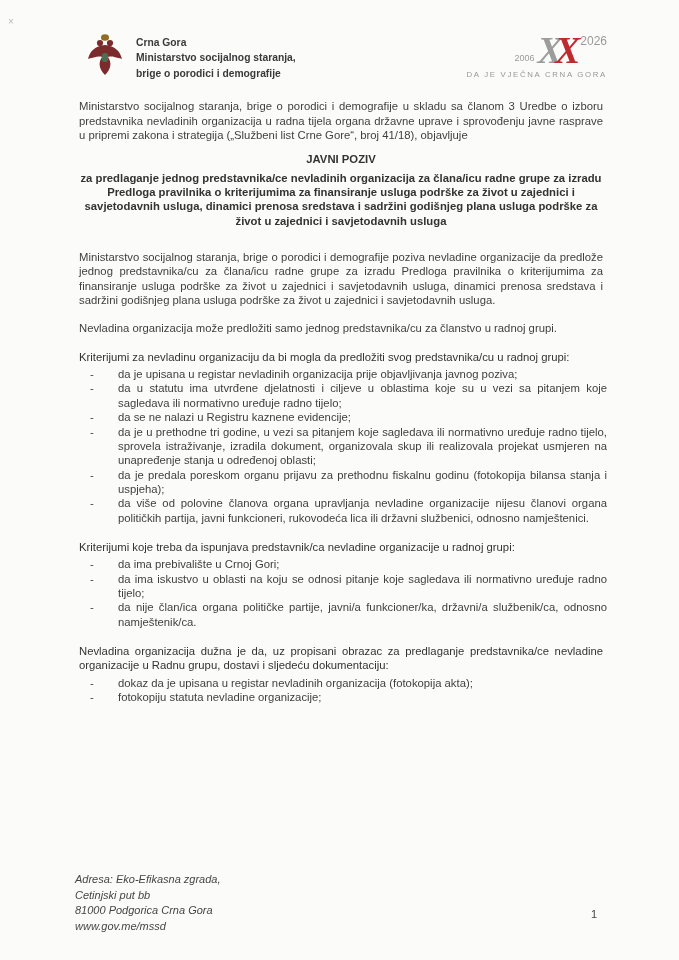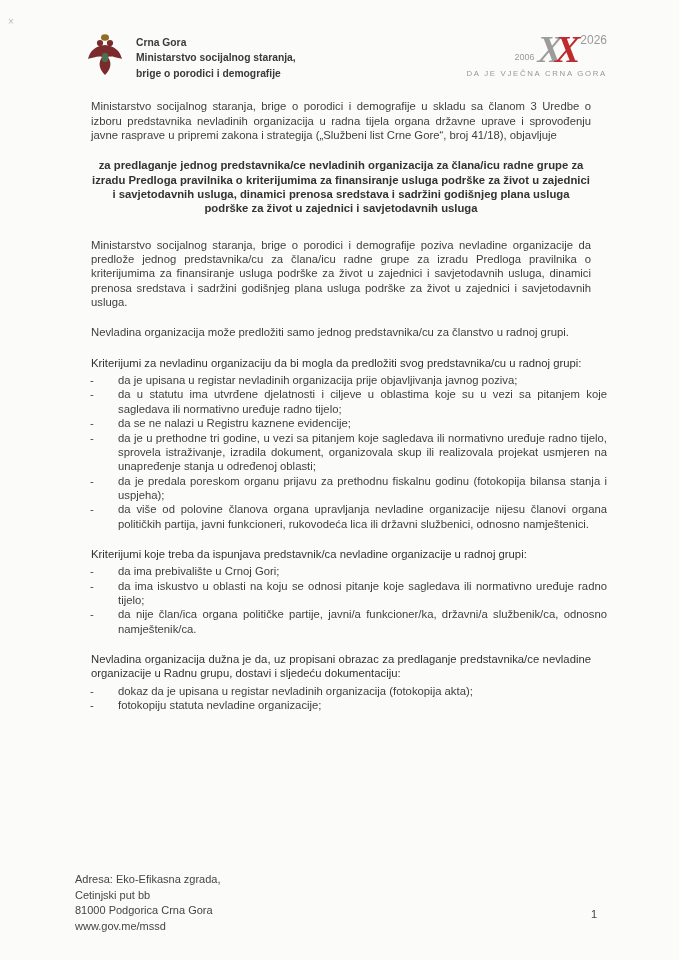--- a/index.html
+++ b/index.html
@@ -20,54 +20,54 @@
     line-height: 1.27;
     overflow: hidden;
     box-shadow: 0 0 5px rgba(0,0,0,.25);
   }
   .scan-mark {
     position: absolute; left: 8px; top: 16px;
     color: #b9b9b9; font-size: 10px;
   }
   
   .header {
-    display: flex; justify-content: space-between; align-items: flex-start;
+    display: flex; justify-content: space-between; align-items: center;
     margin-bottom: 18px;
   }
   .brand { display: flex; gap: 13px; align-items: flex-start; padding-left: 12px; }
   .coa { width: 36px; height: 46px; flex: none; }
   .brand-text { font-size: 10.3px; font-weight: bold; color: #3a3a3a; line-height: 1.5; padding-top: 3px; }
   .anniv { text-align: right; padding-top: 0; }
   .anniv-top { display: flex; align-items: flex-start; justify-content: flex-end; }
   .anniv-2006 { font-size: 9px; color: #9a9a9a; margin-top: 20px; margin-right: 3px; }
   .anniv-x {
     font-family: "Liberation Serif", serif;
     font-size: 38px; line-height: 34px; font-weight: bold; font-style: italic;
   }
   .x1 { color: #9c9c9c; }
   .x2 { color: #bf2a2f; margin-left: -8px; }
   .anniv-2026 { font-size: 12px; color: #9a9a9a; margin-top: 1px; }
   .anniv-slogan { font-size: 7.8px; color: #979797; letter-spacing: 1.7px; margin-top: 3px; }
   
-  p { margin: 16px; }
+  p { margin: 4px; }
   .just { text-align: justify; }
   .intro { margin-bottom: 10px; }
   .title { text-align: center; font-weight: bold; color: #333; margin: 9px 0 3px; }
   .subtitle { text-align: center; font-weight: bold; color: #333; margin-bottom: 22px; }
   .para { margin-bottom: 14px; }
   .para-tight { margin-bottom: 13px; }
   .heading { font-weight: normal; color: #333; margin-bottom: 3px; text-align: justify; }
   .list { margin-bottom: 15px; }
   .li { display: flex; }
   .dash { flex: none; width: 43px; padding-left: 15px; }
   .li-text { flex: 1; text-align: justify; }
   
   .footer {
     position: absolute; left: 75px; bottom: 26px;
-    font-size: 11px; line-height: 1.4; color: #454545;
+    font-size: 11px; line-height: 1.4; color: #454545; font-style: italic;
   }
   .pagenum {
     position: absolute; right: 82px; bottom: 38px;
     font-size: 11px; color: #454545;
   }
 </style>
 </head>
 <body>
 
 <div class="page">
@@ -95,20 +95,21 @@
         <span class="anniv-x x1">X</span>
         <span class="anniv-x x2">X</span>
         <span class="anniv-2026">2026</span>
       </div>
       <div class="anniv-slogan">DA JE VJEČNA CRNA GORA</div>
     </div>
   </div>
 
   <p class="just intro">Ministarstvo socijalnog staranja, brige o porodici i demografije u skladu sa članom 3 Uredbe o izboru predstavnika nevladinih organizacija u radna tijela organa državne uprave i sprovođenju javne rasprave u pripremi zakona i strategija („Službeni list Crne Gore“, broj 41/18), objavljuje</p>
 
+  <p class="title">JAVNI POZIV</p>
   <p class="subtitle">za predlaganje jednog predstavnika/ce nevladinih organizacija za člana/icu radne grupe za izradu Predloga pravilnika o kriterijumima za finansiranje usluga podrške za život u zajednici i savjetodavnih usluga, dinamici prenosa sredstava i sadržini godišnjeg plana usluga podrške za život u zajednici i savjetodavnih usluga</p>
 
   <p class="just para">Ministarstvo socijalnog staranja, brige o porodici i demografije poziva nevladine organizacije da predlože jednog predstavnika/cu za člana/icu radne grupe za izradu Predloga pravilnika o kriterijumima za finansiranje usluga podrške za život u zajednici i savjetodavnih usluga, dinamici prenosa sredstava i sadržini godišnjeg plana usluga podrške za život u zajednici i savjetodavnih usluga.</p>
   <p class="just para">Nevladina organizacija može predložiti samo jednog predstavnika/cu za članstvo u radnoj grupi.</p>
 
   <p class="heading">Kriterijumi za nevladinu organizaciju da bi mogla da predložiti svog predstavnika/cu u radnoj grupi:</p>
   <div class="list">
     <div class="li">
       <span class="dash">-</span>
       <span class="li-text">da je upisana u registar nevladinih organizacija prije objavljivanja javnog poziva;</span>

